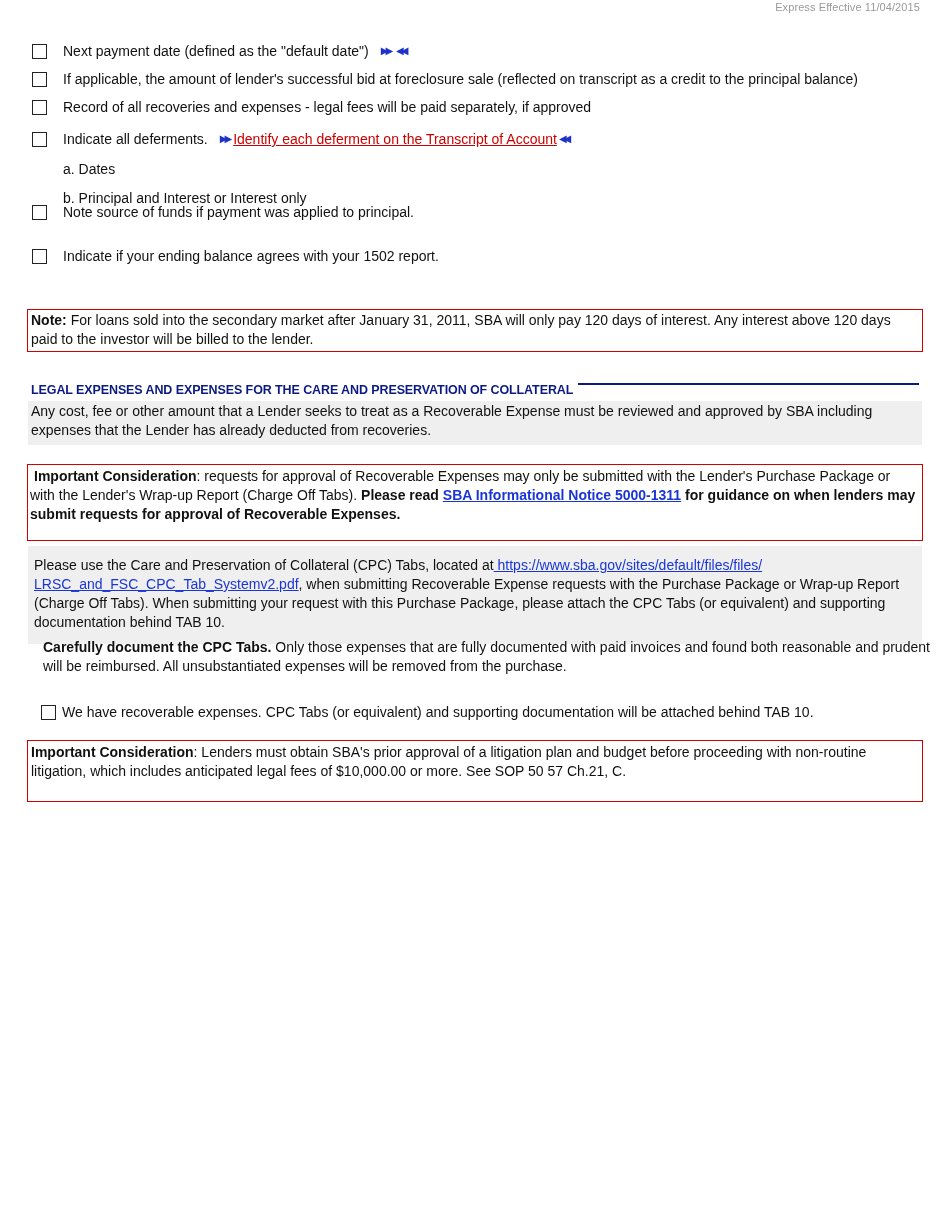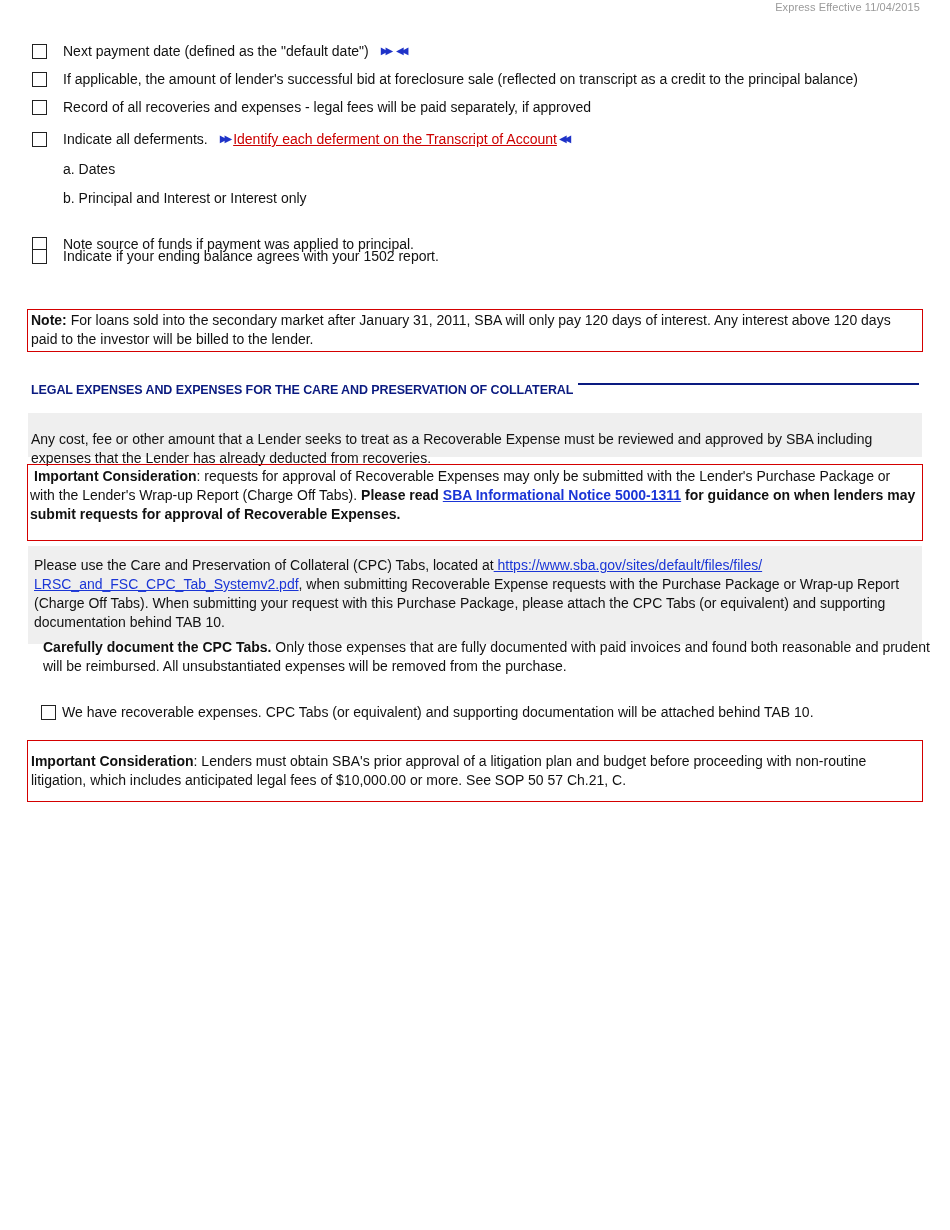--- a/index.html
+++ b/index.html
@@ -49,53 +49,53 @@
   <span class="cb"></span>
   <span>Indicate all deferments.</span>
   <span class="arrow">▶▶</span>
   <span class="redlink">Identify each deferment on the Transcript of Account</span>
   <span class="arrow-r">◀◀</span>
 </div>
 
 <div class="sub" style="top:160px;">a.  Dates</div>
 <div class="sub" style="top:189px;">b.  Principal and Interest or Interest only</div>
 
-<div class="row" style="top:235px;">
+<div class="row" style="top:203px;">
   <span class="cb"></span>
   <span>Note source of funds if payment was applied to principal.</span>
 </div>
 
 <div class="row" style="top:247px;">
   <span class="cb"></span>
   <span>Indicate if your ending balance agrees with your 1502 report.</span>
 </div>
 
 <div class="redbox" style="top:309px; height:43px; padding-top:1px;">
   <b>Note:</b><span> For loans sold into the secondary market after January 31, 2011, SBA will only pay 120 days of interest. Any interest above 120 days paid to the investor will be billed to the lender.</span>
 </div>
 
 <div class="section-head">
   <span class="section-title">LEGAL EXPENSES AND EXPENSES FOR THE CARE AND PRESERVATION OF COLLATERAL</span>
   <span class="section-rule"></span>
 </div>
 
-<div class="greybox" style="top:413px; height:44px; padding-top:17px;">Any cost, fee or other amount that a Lender seeks to treat as a Recoverable Expense must be reviewed and approved by SBA including expenses that the Lender has already deducted from recoveries.</div>
+<div class="greybox" style="top:401px; height:44px; padding-top:1px;">Any cost, fee or other amount that a Lender seeks to treat as a Recoverable Expense must be reviewed and approved by SBA including expenses that the Lender has already deducted from recoveries.</div>
 
 <div class="redbox" style="top:464px; height:77px; padding-top:2px; padding-left:2px;">
   <b style="margin-left:4px;">Important Consideration</b><span>: requests for approval of Recoverable Expenses may only be submitted with the Lender's Purchase Package or with the Lender's Wrap-up Report (Charge Off Tabs).  </span><b>Please read </b><span class="bluelink-bold">SBA Informational Notice 5000-1311</span><b> for guidance on when lenders may submit requests for approval of Recoverable Expenses.</b>
 </div>
 
 <div class="greybox" style="top:546px; height:98px; padding-top:10px; padding-left:6px;">
   <span>Please use the Care and Preservation of Collateral (CPC) Tabs, located at</span><span class="bluelink"> https://www.sba.gov/sites/default/files/files/</span><br><span class="bluelink">LRSC_and_FSC_CPC_Tab_Systemv2.pdf</span><span>, when submitting Recoverable Expense requests with the Purchase Package or Wrap-up Report (Charge Off Tabs).  When submitting your request with this Purchase Package, please attach the CPC Tabs (or equivalent) and supporting documentation behind TAB 10.</span>
 </div>
 
 <div class="abs" style="left:31px; top:638px; width:890px; font-size:14px; line-height:19px;margin-left:12px;">
   <b>Carefully document the CPC Tabs.</b><span>  Only those expenses that are fully documented with paid invoices and found both reasonable and prudent will be reimbursed.  All unsubstantiated expenses will be removed from the purchase.</span>
 </div>
 
 <div class="row" style="left:41px; top:703px;">
   <span class="cb" style="margin-right:6px;"></span>
   <span>We have recoverable expenses.  CPC Tabs (or equivalent) and supporting documentation will be attached behind TAB 10.</span>
 </div>
 
-<div class="redbox" style="top:740px; height:62px; padding-top:11px;">
+<div class="redbox" style="top:740px; height:62px; padding-top:2px;">
   <b>Important Consideration</b><span>: Lenders must obtain SBA's prior approval of a litigation plan and budget before proceeding with non-routine litigation, which includes anticipated legal fees of $10,000.00 or more.  See SOP 50 57 Ch.21, C.</span>
 </div>
 
 </body></html>

